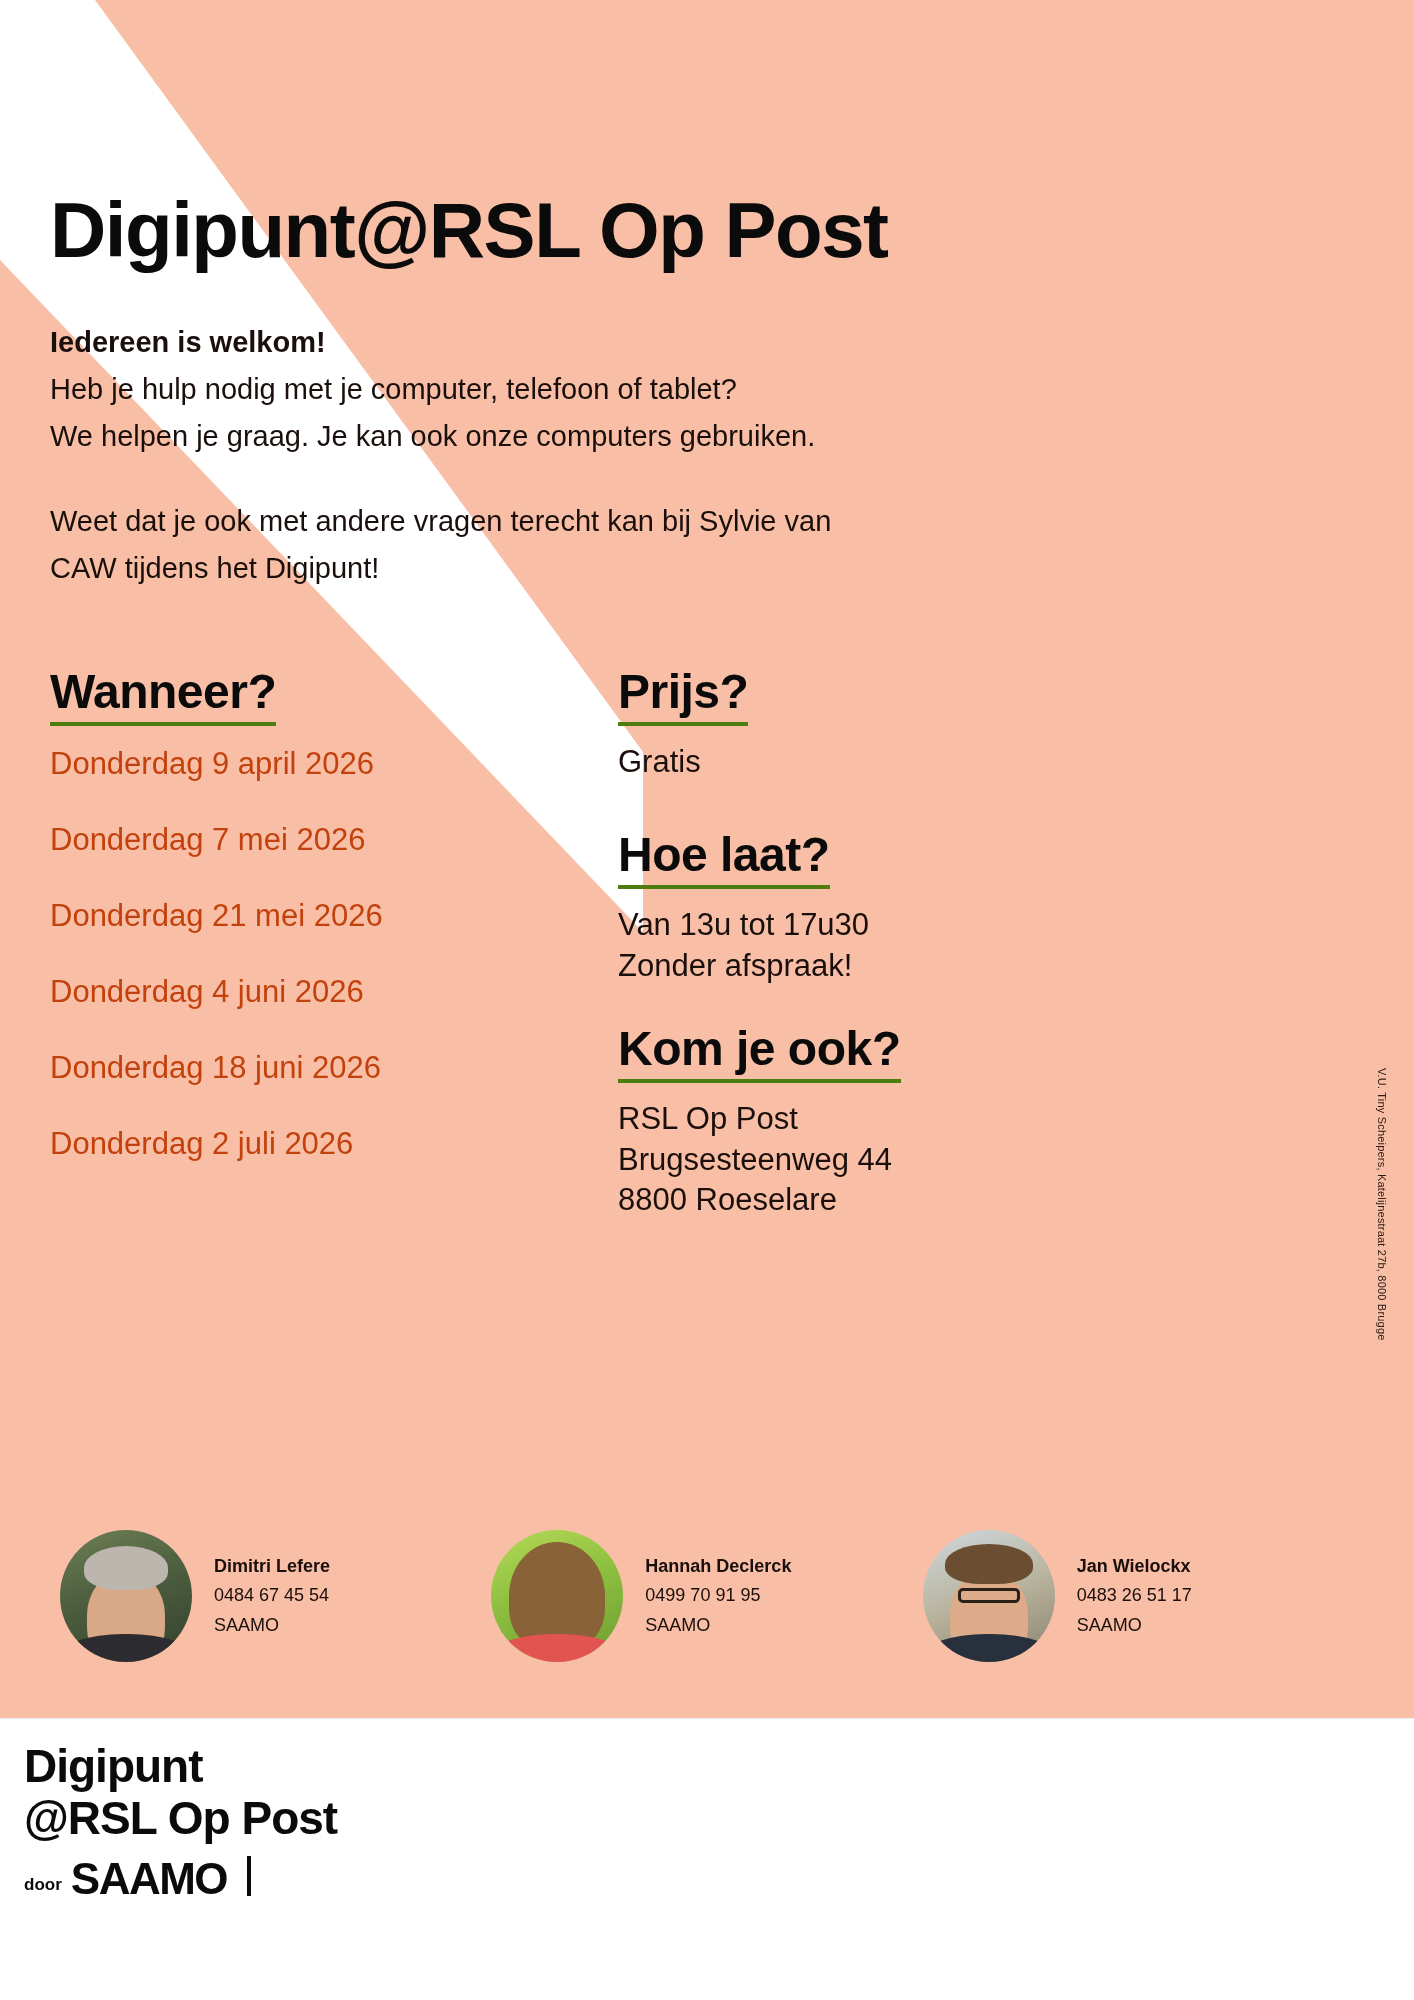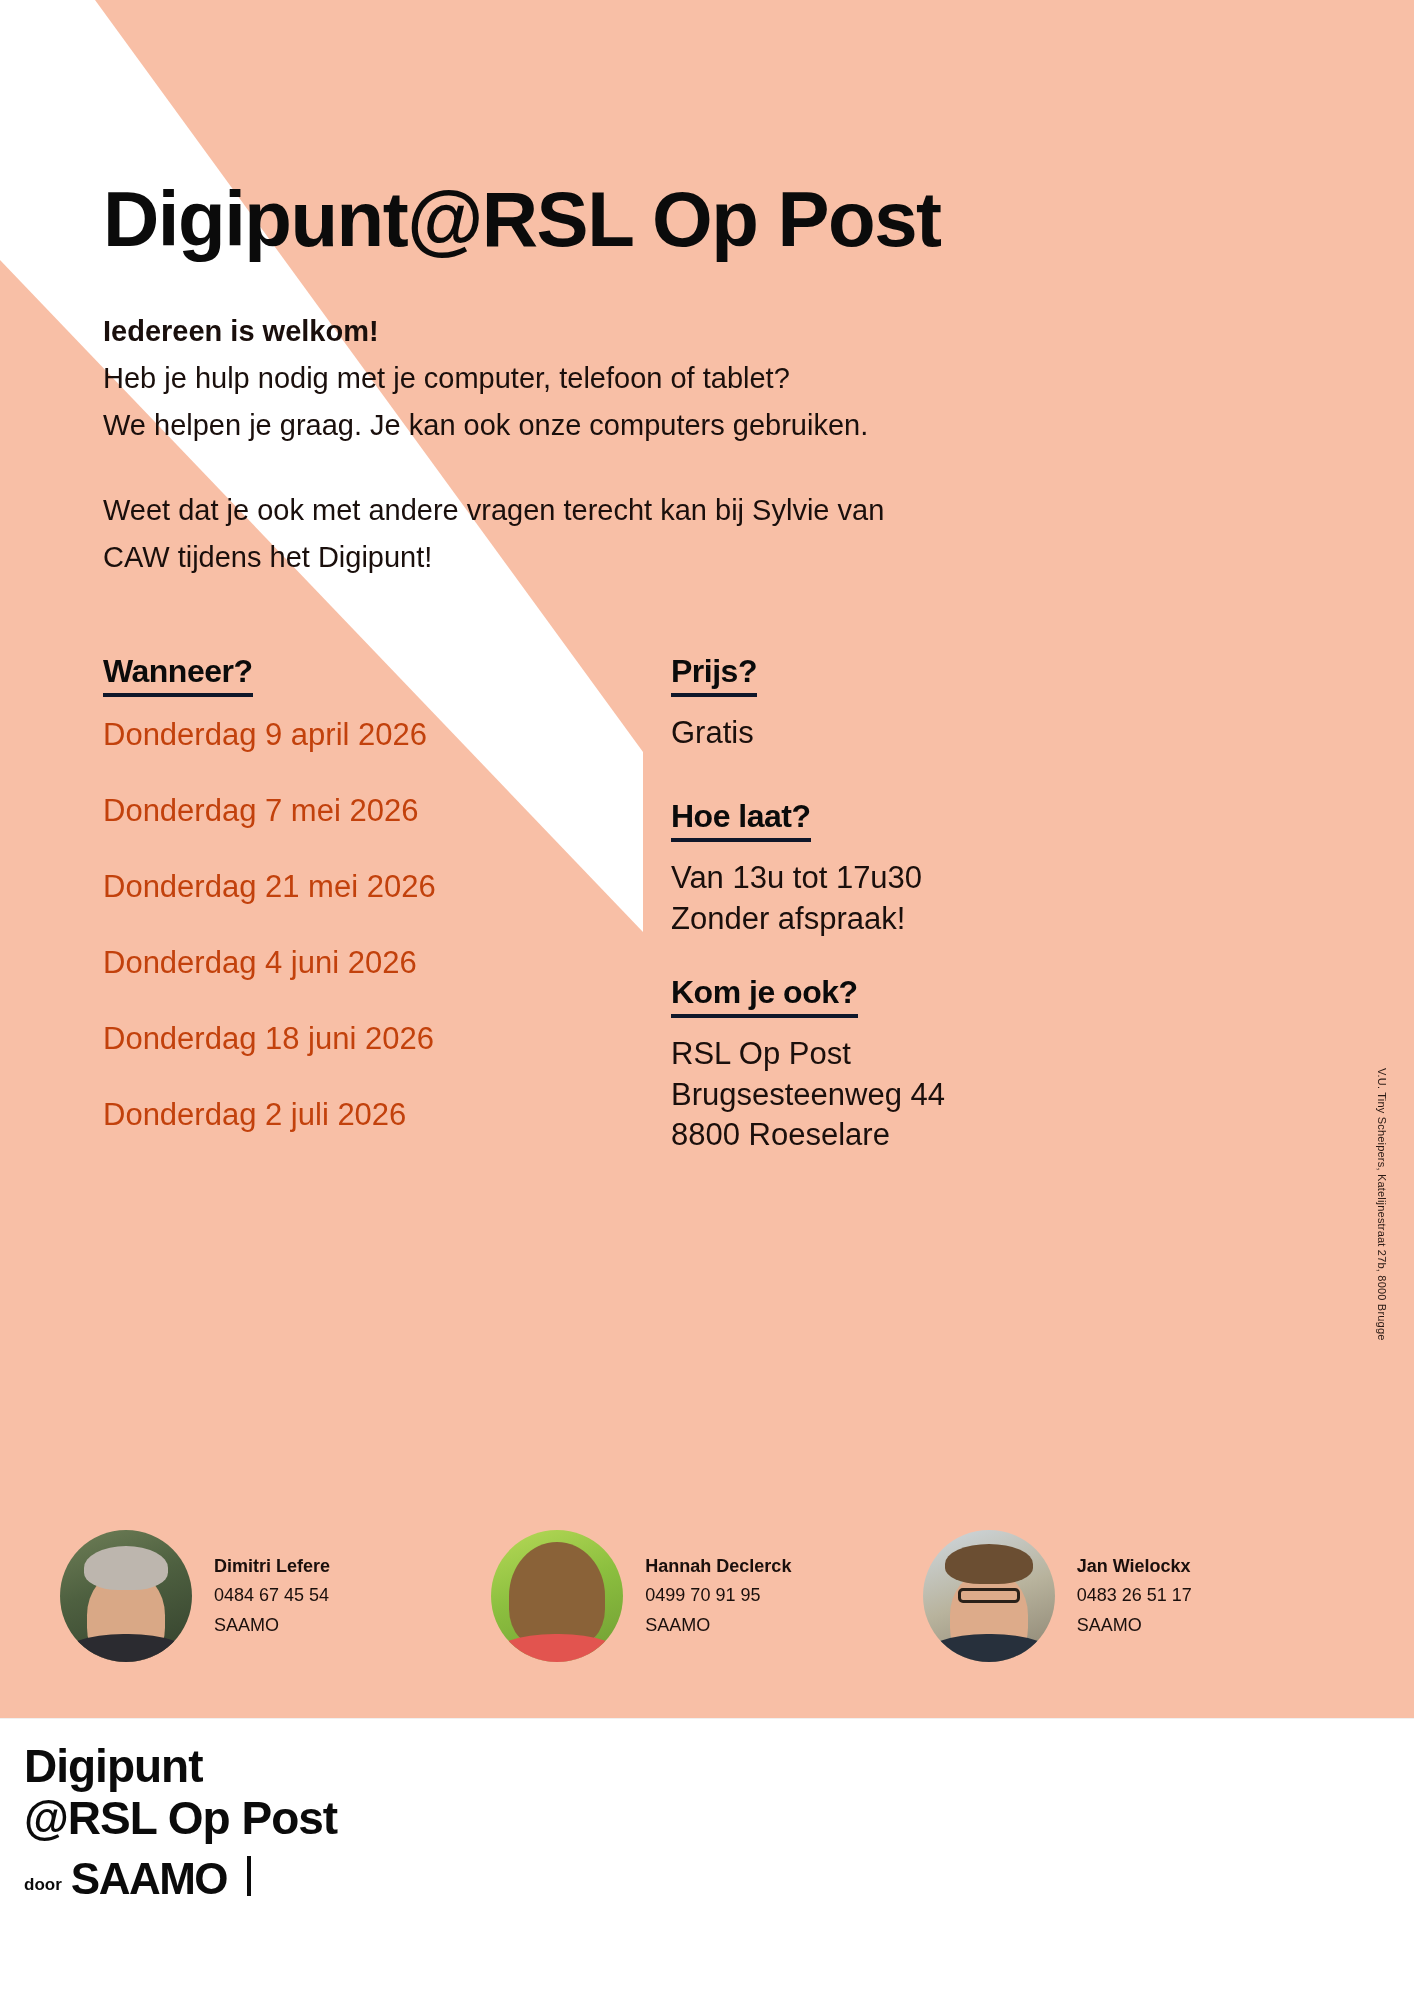--- a/index.html
+++ b/index.html
@@ -30,23 +30,23 @@
     position:absolute;
     left:0; top:0;
     width:700px; height:960px;
     background:#ffffff;
     clip-path: polygon(0 0, 95px 0, 643px 752px, 643px 932px, 0 260px);
   }
 
   
   .content{
     position:absolute;
-    left:0; top:4px;
+    left:0; top:15px;
     width:1230px;
-    padding:0 103px;
+    padding:0 50px;
   }
 
   .poster-title{
     margin-top:175px;
     font-size:78px;
     font-weight:700;
     letter-spacing:-1.5px;
     line-height:1.04;
     color:#0b0b0b;
   }
@@ -65,24 +65,24 @@
   .columns{
     margin-top:72px;
     display:flex;
     align-items:flex-start;
   }
   .col-left{ width:556px; flex:0 0 556px; }
   .col-right{ flex:1 1 auto; padding-left:12px; }
 
   .sec-head{
     display:inline-block;
-    font-size:32px;
+    font-size:48px;
     font-weight:700;
     letter-spacing:-0.5px;
-    border-bottom:4px solid #0f172a;
+    border-bottom:4px solid #4d7c0f;
     padding-bottom:3px;
     margin-bottom:22px;
     color:#0b0b0b;
   }
   .col-right .sec-head{ margin-bottom:16px; }
 
   .date-list{ list-style:none; }
   .date-list li{
     font-size:31px;
     line-height:1.0;

